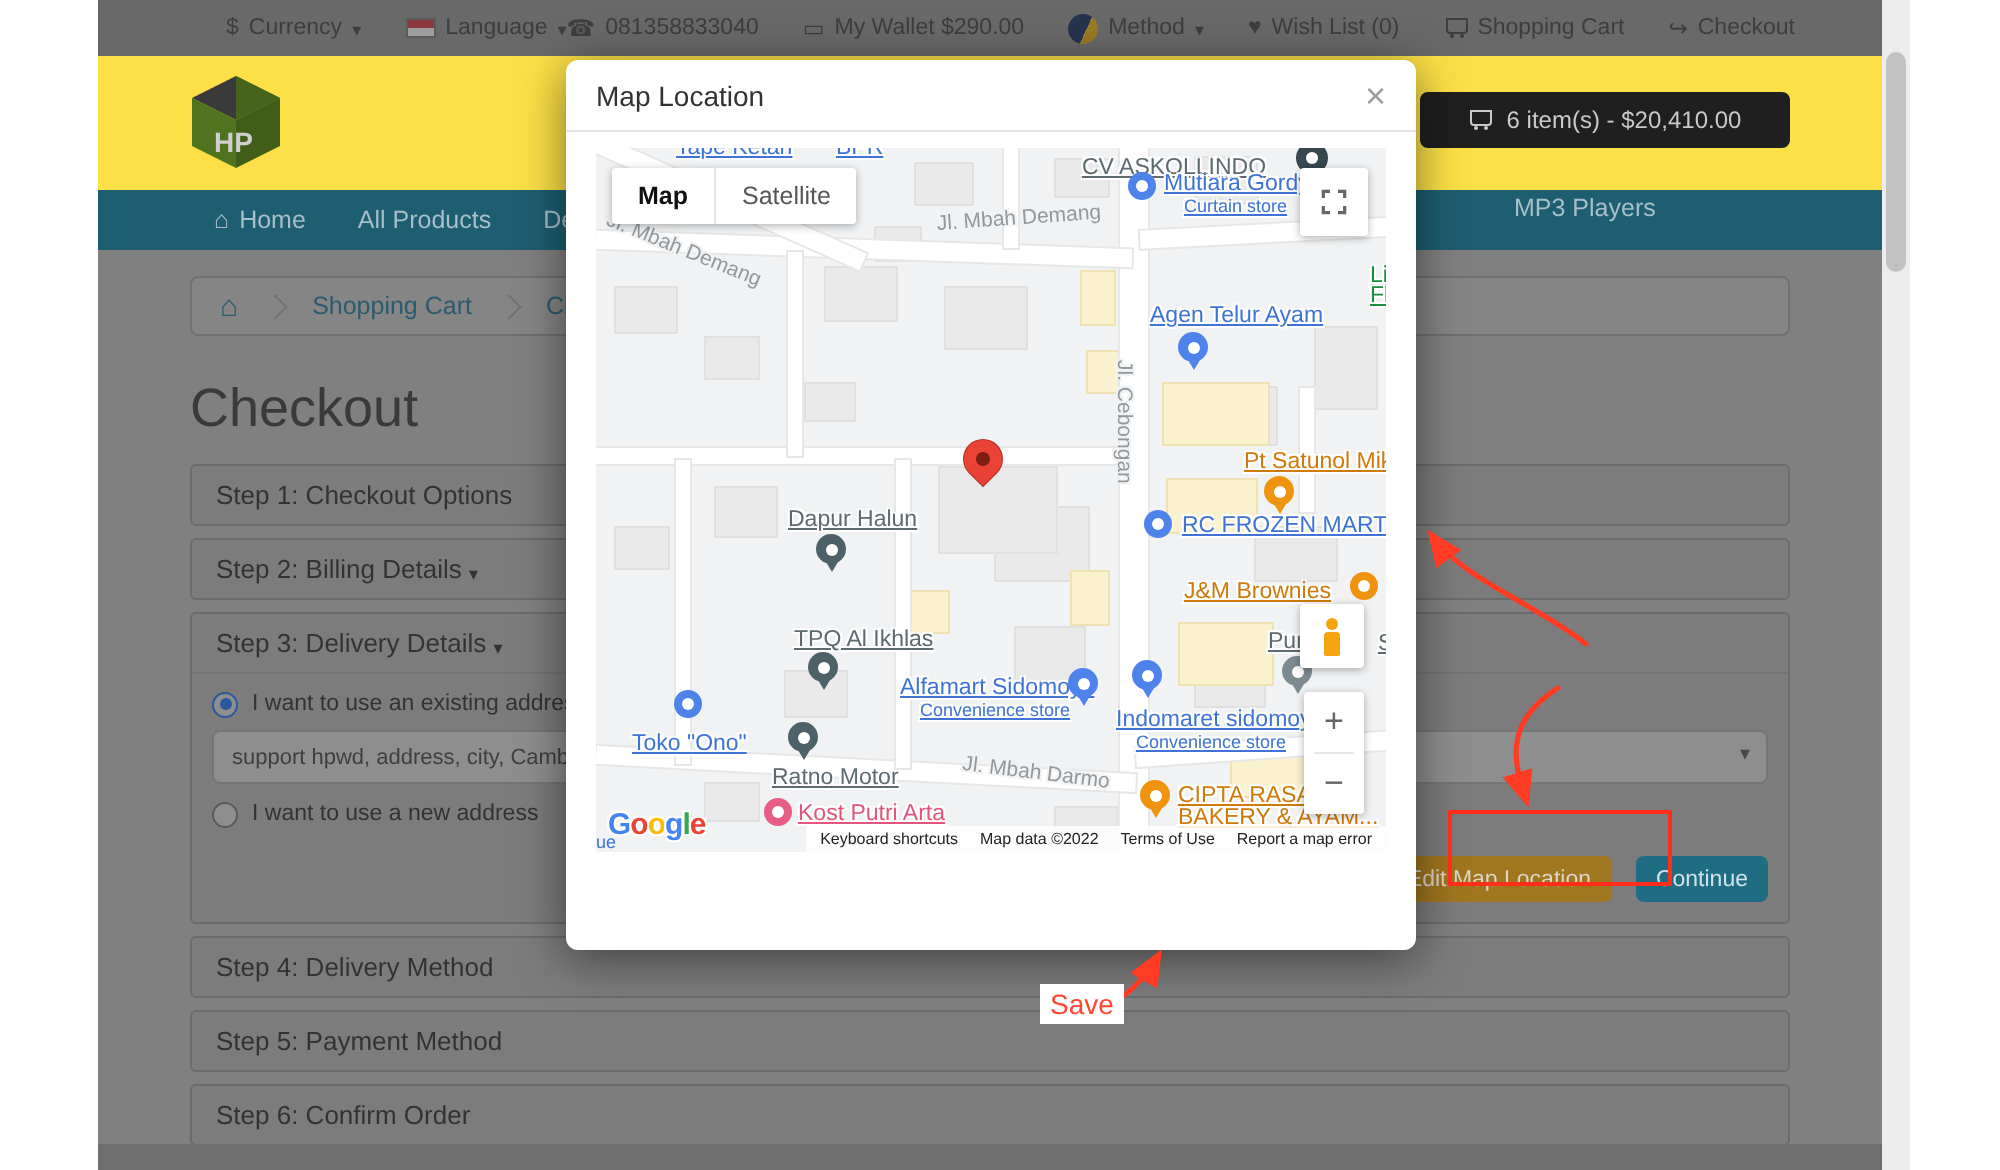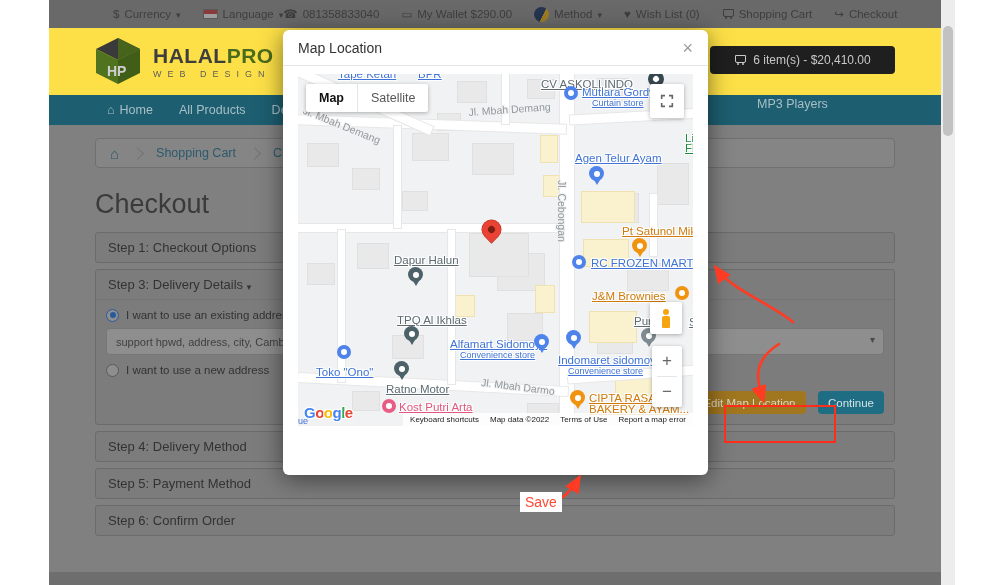--- a/index.html
+++ b/index.html
@@ -168,24 +168,20 @@
 
     <div class="header">
       <div class="logo">
         <svg width="50" height="50" viewBox="0 0 50 50">
           <polygon points="25,2 47,13 25,24 3,13" fill="#3a3a3a"></polygon>
           <polygon points="25,2 47,13 25,24" fill="#46641c"></polygon>
           <polygon points="3,13 25,24 25,48 3,37" fill="#4f731f"></polygon>
           <polygon points="47,13 25,24 25,48 47,37" fill="#415e19"></polygon>
           <text x="14" y="40" font-size="14" font-weight="bold" fill="#cfcfcf" font-family="Liberation Sans, sans-serif">HP</text>
         </svg>
-        <div class="brandtext">
-          <div class="l1"><span>HALAL</span><span class="accent">PRO</span></div>
-          <div class="l2">WEB DESIGN</div>
-        </div>
       </div>
       <div class="hcart">
         <span class="icart"></span>
         <span>6 item(s) - $20,410.00</span>
       </div>
     </div>
 
     <div class="navbar">
       <span class="nav-item">
         <span>⌂</span>
@@ -204,20 +200,23 @@
         <span class="bc-sep"></span>
         <span class="bc-link">Shopping Cart</span>
         <span class="bc-sep"></span>
         <span class="bc-link">Checkout</span>
       </div>
 
       <h1 class="pagetitle">Checkout</h1>
 
       <div class="panel">
         <div class="panel-h">Step 1: Checkout Options</div>
+      </div>
+      <div class="panel">
+        <div class="panel-h"><span>Step 2: Billing Details</span> <span class="caret">▾</span></div>
       </div>
       <div class="panel">
         <div class="panel-h"><span>Step 3: Delivery Details</span> <span class="caret">▾</span></div>
         <div class="panel-body">
           <div class="radio-row">
             <span class="radio sel"></span>
             <span>I want to use an existing address</span>
           </div>
           <div class="select-box">
             <span class="select-value">support hpwd, address, city, Cambridgeshi</span>

